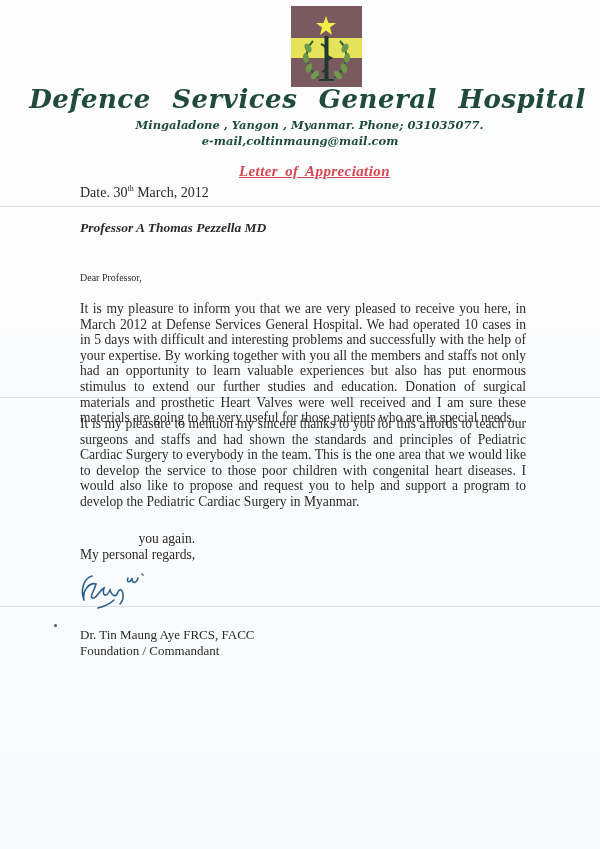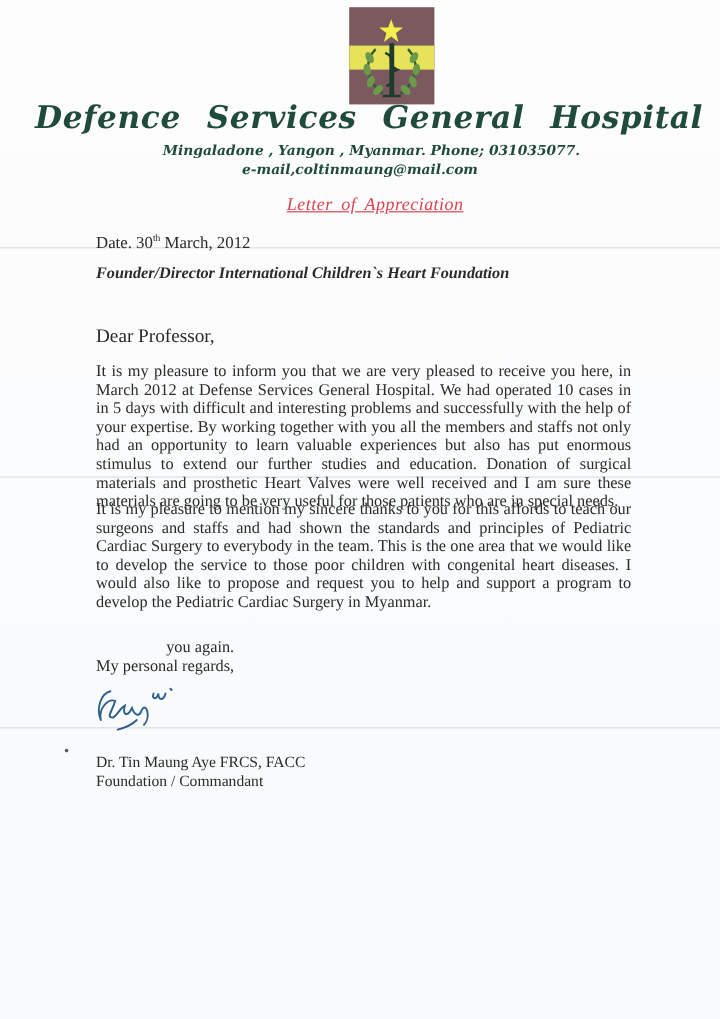--- a/index.html
+++ b/index.html
@@ -30,26 +30,26 @@
     color: #1f4a3c; font-size: 11.5px; padding-left: 19px; box-sizing: border-box;
   }
   .hosp-email {
     position: absolute; left: 0; width: 600px; top: 134px; text-align: center;
     font-family: "DejaVu Serif", serif; font-style: italic; font-weight: bold;
     color: #1f4a3c; font-size: 11.5px; box-sizing: border-box;
   }
   .letter-title {
     position: absolute; left: 239px; top: 163px;
     font-family: "Liberation Serif", serif; font-style: italic;
-    color: #d94552; font-size: 15px; text-decoration: underline; letter-spacing: 0.4px; word-spacing: 3px;
+    color: #d94552; font-size: 15px; text-decoration: underline; letter-spacing: 0.4px; word-spacing: 3px; font-weight: bold;
   }
-  .date { position: absolute; left: 80px; top: 194px; font-size: 14px; }
+  .date { position: absolute; left: 80px; top: 184px; font-size: 14px; }
   .date sup { font-size: 8px; }
   .recipient { position: absolute; left: 80px; top: 220px; font-style: italic; font-weight: bold; font-size: 13.5px; line-height: 16.5px; }
-  .salutation { position: absolute; left: 80px; top: 272px; font-size: 16px; }
+  .salutation { position: absolute; left: 80px; top: 272px; font-size: 10px; }
   .para {
     position: absolute; left: 80px; width: 446px; font-size: 13.6px; line-height: 15.6px;
     text-align: justify; color: #2b2b2b;
   }
   .p1 { top: 301px; }
   .p2 { top: 416px; }
   .p3 { top: 500px; }
   .closing { position: absolute; left: 80px; top: 531px; font-size: 13.6px; line-height: 15.6px; text-align: right; }
   .signature { position: absolute; left: 70px; top: 570px; }
   .dot { position: absolute; left: 54px; top: 624px; width: 3px; height: 3px; border-radius: 50%; background: #555; }
@@ -87,21 +87,21 @@
 
   <div class="hosp-title">Defence  Services  General  Hospital</div>
   <div class="hosp-addr">Mingaladone , Yangon , Myanmar. Phone;  031035077.</div>
   <div class="hosp-email">e-mail,coltinmaung@mail.com</div>
 
   <div class="letter-title">Letter  of  Appreciation</div>
 
   <div class="date"><span>Date. 30</span><sup>th</sup><span> March, 2012</span></div>
 
   <div class="recipient">
-    <div>Founder/Director International Children`s Heart Foundation</div>
+    <div>Professor A Thomas Pezzella MD</div>
   </div>
 
   <div class="salutation">Dear Professor,</div>
 
   <div class="para p1">It is my pleasure to inform you that we are very pleased to receive you here, in March 2012 at Defense Services General Hospital.  We had operated 10 cases in in 5 days with difficult and interesting problems and successfully with the help of your expertise. By working together with you all the members and staffs not only had an opportunity to learn valuable experiences but also has put enormous stimulus to extend our further studies and education. Donation of surgical materials and prosthetic Heart Valves were well received and I am sure these materials are going to be very useful for those patients who are in special needs.</div>
   <div class="para p2">It is my pleasure to mention my sincere thanks to you for this affords to teach our surgeons and staffs and had shown the standards and principles of Pediatric Cardiac Surgery to everybody in the team. This is the one area that we would like to develop the service to those poor children with congenital heart diseases. I would also like to propose and request you to help and support a program to develop the Pediatric Cardiac Surgery in Myanmar.</div>
 
   <div class="closing">
     <div>you again.</div>
     <div>My personal regards,</div>

